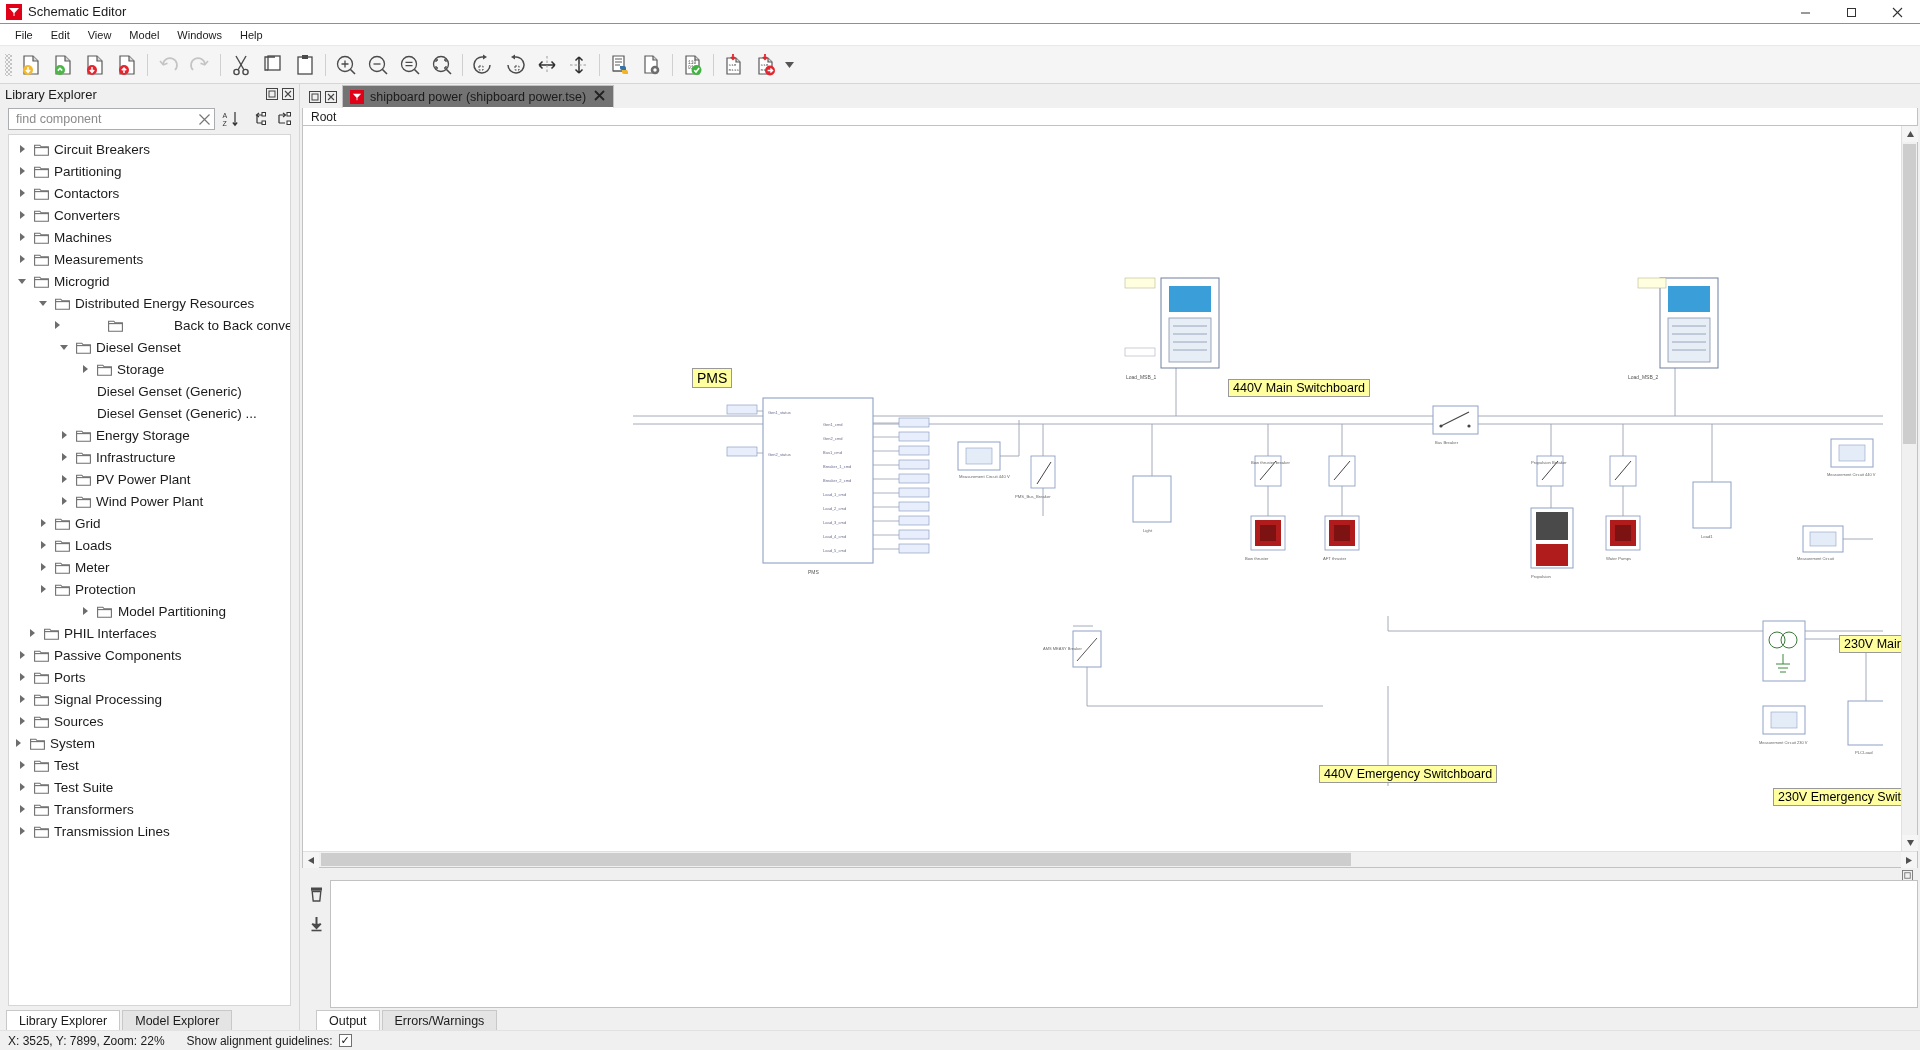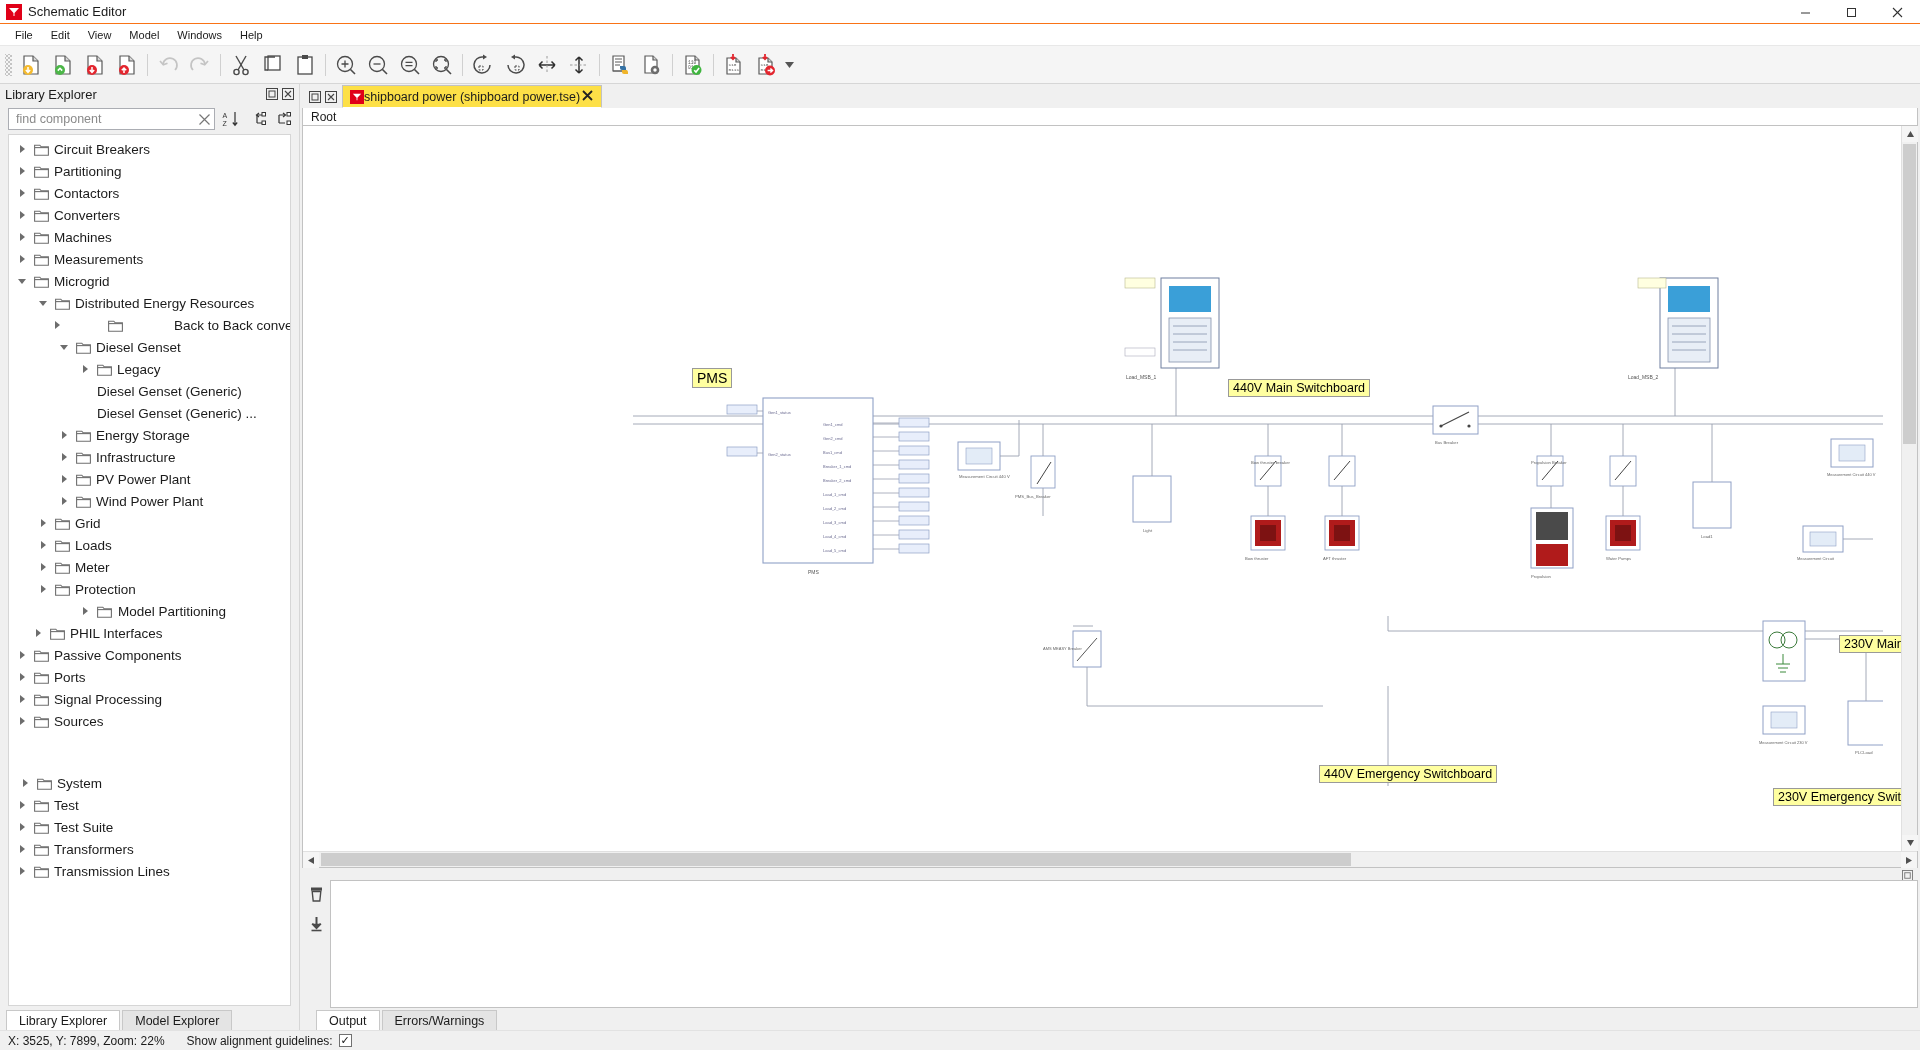--- a/index.html
+++ b/index.html
@@ -188,22 +188,23 @@
     padding-left: 2px;
     position: relative;
   }
   #tabstrip .dockicons {
     display: flex; align-items: center;
     height: 22px; padding: 0 4px;
   }
   .etab {
     height: 23px;
     display: flex; align-items: center;
+    gap: 6px;
     padding: 0 8px 0 7px;
-    background: #fde047;
+    background: #737373;
     border: 1px solid #c2c2c2;
     border-bottom: 1px solid #fff;
     font-size: 12.5px;
   }
   .etab .tabicon {
     width: 14px; height: 14px;
     background: #e00018;
     color: #fff;
     font-size: 10px;
     display: flex; align-items: center; justify-content: center;
@@ -723,21 +724,21 @@
         <div class="trow" style="padding-left: 67px;">
           <span class="tw">
             <span class="arrow-r"></span>
           </span>
           <span class="folder">
             <svg width="15" height="13" viewBox="0 0 15 13">
               <path d="M0.6 2.2 h5.2 l1.4 1.6 h7.2 v8.4 h-13.8 z" fill="none" stroke="#6f6f6f" stroke-width="1.1"></path>
               <path d="M0.6 4.6 h13.8" stroke="#6f6f6f" stroke-width="1.1"></path>
             </svg>
           </span>
-          <span class="tlabel">Legacy</span>
+          <span class="tlabel">Storage</span>
         </div>
         <div class="trow" style="padding-left: 67px;">
           <span class="tw"></span>
           <span style="width: 0px;"></span>
           <span class="tlabel">Diesel Genset (Generic)</span>
         </div>
         <div class="trow" style="padding-left: 67px;">
           <span class="tw"></span>
           <span style="width: 0px;"></span>
           <span class="tlabel">Diesel Genset (Generic) ...</span>
@@ -843,21 +844,21 @@
             <span class="arrow-r"></span>
           </span>
           <span class="folder">
             <svg width="15" height="13" viewBox="0 0 15 13">
               <path d="M0.6 2.2 h5.2 l1.4 1.6 h7.2 v8.4 h-13.8 z" fill="none" stroke="#6f6f6f" stroke-width="1.1"></path>
               <path d="M0.6 4.6 h13.8" stroke="#6f6f6f" stroke-width="1.1"></path>
             </svg>
           </span>
           <span class="tlabel">Model Partitioning</span>
         </div>
-        <div class="trow" style="padding-left: 20px;">
+        <div class="trow" style="padding-left: 14px;">
           <span class="tw">
             <span class="arrow-r"></span>
           </span>
           <span class="folder">
             <svg width="15" height="13" viewBox="0 0 15 13">
               <path d="M0.6 2.2 h5.2 l1.4 1.6 h7.2 v8.4 h-13.8 z" fill="none" stroke="#6f6f6f" stroke-width="1.1"></path>
               <path d="M0.6 4.6 h13.8" stroke="#6f6f6f" stroke-width="1.1"></path>
             </svg>
           </span>
           <span class="tlabel">PHIL Interfaces</span>
@@ -903,21 +904,21 @@
             <span class="arrow-r"></span>
           </span>
           <span class="folder">
             <svg width="15" height="13" viewBox="0 0 15 13">
               <path d="M0.6 2.2 h5.2 l1.4 1.6 h7.2 v8.4 h-13.8 z" fill="none" stroke="#6f6f6f" stroke-width="1.1"></path>
               <path d="M0.6 4.6 h13.8" stroke="#6f6f6f" stroke-width="1.1"></path>
             </svg>
           </span>
           <span class="tlabel">Sources</span>
         </div>
-        <div class="trow" style="padding-left: 7px; margin-top: 40px;">
+        <div class="trow" style="padding-left: 0;">
           <span class="tw">
             <span class="arrow-r"></span>
           </span>
           <span class="folder">
             <svg width="15" height="13" viewBox="0 0 15 13">
               <path d="M0.6 2.2 h5.2 l1.4 1.6 h7.2 v8.4 h-13.8 z" fill="none" stroke="#6f6f6f" stroke-width="1.1"></path>
               <path d="M0.6 4.6 h13.8" stroke="#6f6f6f" stroke-width="1.1"></path>
             </svg>
           </span>
           <span class="tlabel">System</span>

